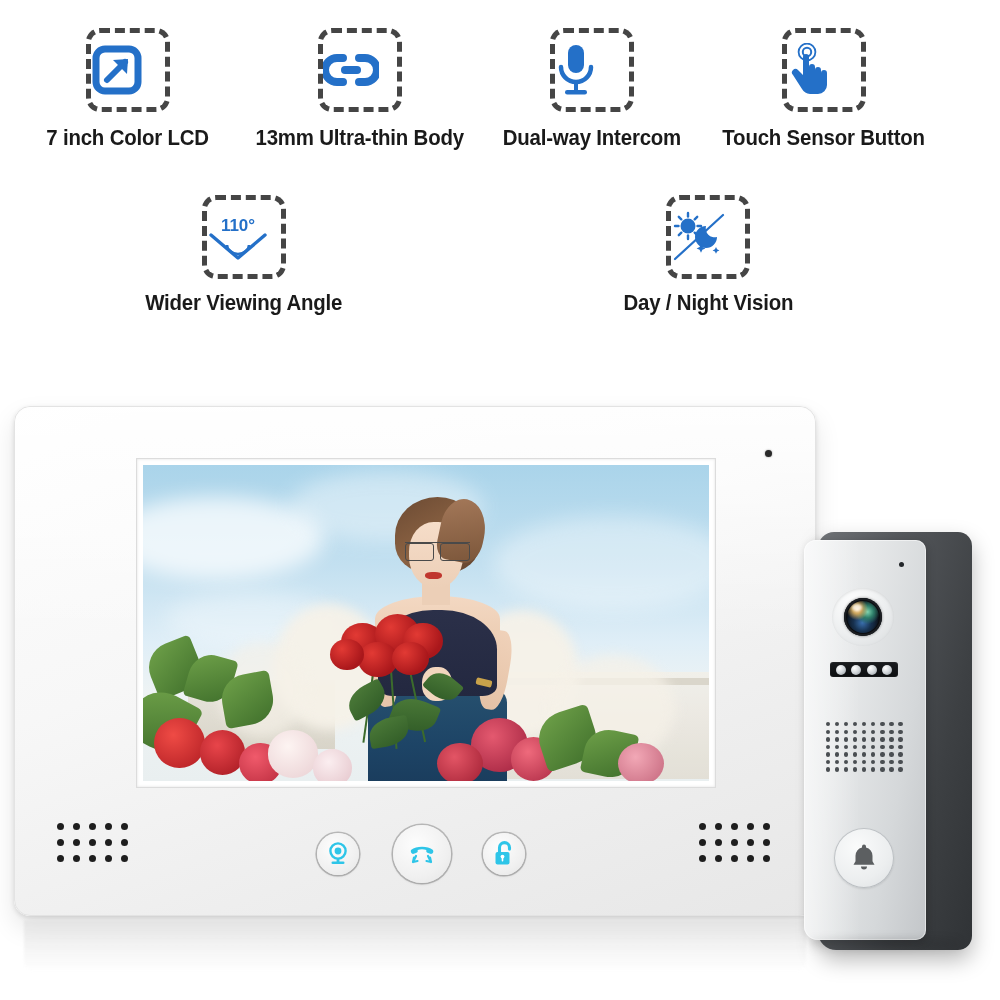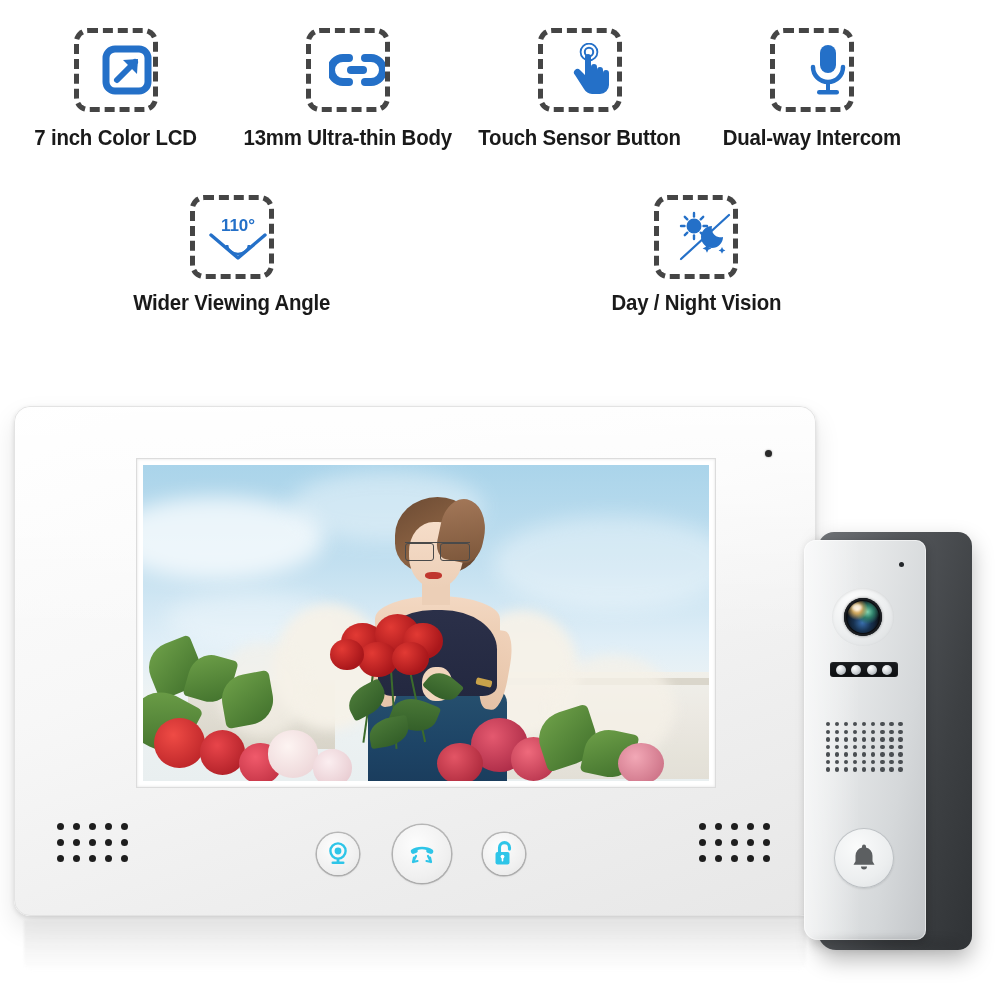--- a/index.html
+++ b/index.html
@@ -10,32 +10,32 @@
     overflow:hidden;
     position:relative;
   }
   .page{position:relative;width:1000px;height:1000px;overflow:hidden;}
 
   
   .features{
     position:absolute;left:0;top:28px;width:1000px;
   }
   .feat-row{
-    display:flex;width:928px;
+    display:flex;width:928px;margin-left:12px;
   }
   .feat{
     flex:1 1 25%;
     display:flex;flex-direction:column;align-items:center;
     position:relative;
   }
   .feat-icon-box{
     width:84px;height:84px;
     border:5px dashed #454545;
     border-radius:14px;
-    display:flex;align-items:center;justify-content:flex-end;
+    display:flex;align-items:center;justify-content:flex-start;
     box-sizing:border-box;
   }
   .feat-label{
     margin-top:14px;
     font-size:21.5px;
     font-weight:700;
     color:#1a1a1a;
     white-space:nowrap;
     letter-spacing:-0.2px;
     font-family:"Liberation Sans", sans-serif;
@@ -315,47 +315,47 @@
         <div class="feat-icon-box">
           <span>
             <svg width="56" height="40" viewBox="0 0 56 40">
               <path d="M20 8 H14 a12 12 0 0 0 0 24 h6" fill="none" stroke="#2470C8" stroke-width="8" stroke-linecap="round"></path>
               <path d="M36 8 h6 a12 12 0 0 1 0 24 h-6" fill="none" stroke="#2470C8" stroke-width="8" stroke-linecap="round"></path>
               <rect x="18" y="16" width="20" height="8" rx="4" fill="#2470C8"></rect>
             </svg>
           </span>
         </div>
         <div class="feat-label">13mm Ultra-thin Body</div>
-      </div>
-
-      <div class="feat">
-        <div class="feat-icon-box">
-          <span>
-            <svg width="48" height="54" viewBox="0 0 48 54">
-              <circle cx="20" cy="9" r="4.2" fill="none" stroke="#2470C8" stroke-width="2"></circle>
-              <circle cx="20" cy="9" r="8.4" fill="none" stroke="#2470C8" stroke-width="1.8"></circle>
-              <path d="M16 14 v18 l-5 -5 a3.5 3.5 0 0 0 -5 5 l9 14 a10 10 0 0 0 8 5 h8 a9 9 0 0 0 9 -9 v-12 a3 3 0 0 0 -6 0 v-3 a3 3 0 0 0 -6 0 v-3 a3 3 0 0 0 -6 0 v-10 a3 3 0 0 0 -6 0 z" fill="#2470C8"></path>
-            </svg>
-          </span>
-        </div>
-        <div class="feat-label">Touch Sensor  Button</div>
       </div>
 
       <div class="feat">
         <div class="feat-icon-box">
           <span>
             <svg width="42" height="54" viewBox="0 0 42 54">
               <rect x="13" y="2" width="16" height="28" rx="8" fill="#2470C8"></rect>
               <path d="M6 24 a15 15 0 0 0 30 0" fill="none" stroke="#2470C8" stroke-width="4.5" stroke-linecap="round"></path>
               <rect x="19" y="38" width="4" height="10" fill="#2470C8"></rect>
               <rect x="10" y="47" width="22" height="4.5" rx="2.2" fill="#2470C8"></rect>
             </svg>
           </span>
         </div>
         <div class="feat-label">Dual-way Intercom</div>
+      </div>
+
+      <div class="feat">
+        <div class="feat-icon-box">
+          <span>
+            <svg width="48" height="54" viewBox="0 0 48 54">
+              <circle cx="20" cy="9" r="4.2" fill="none" stroke="#2470C8" stroke-width="2"></circle>
+              <circle cx="20" cy="9" r="8.4" fill="none" stroke="#2470C8" stroke-width="1.8"></circle>
+              <path d="M16 14 v18 l-5 -5 a3.5 3.5 0 0 0 -5 5 l9 14 a10 10 0 0 0 8 5 h8 a9 9 0 0 0 9 -9 v-12 a3 3 0 0 0 -6 0 v-3 a3 3 0 0 0 -6 0 v-3 a3 3 0 0 0 -6 0 v-10 a3 3 0 0 0 -6 0 z" fill="#2470C8"></path>
+            </svg>
+          </span>
+        </div>
+        <div class="feat-label">Touch Sensor  Button</div>
       </div>
 
     </div>
 
     <div class="feat-row row2">
 
       <div class="feat">
         <div class="feat-icon-box">
           <span>
             <svg width="62" height="52" viewBox="0 0 62 52">

